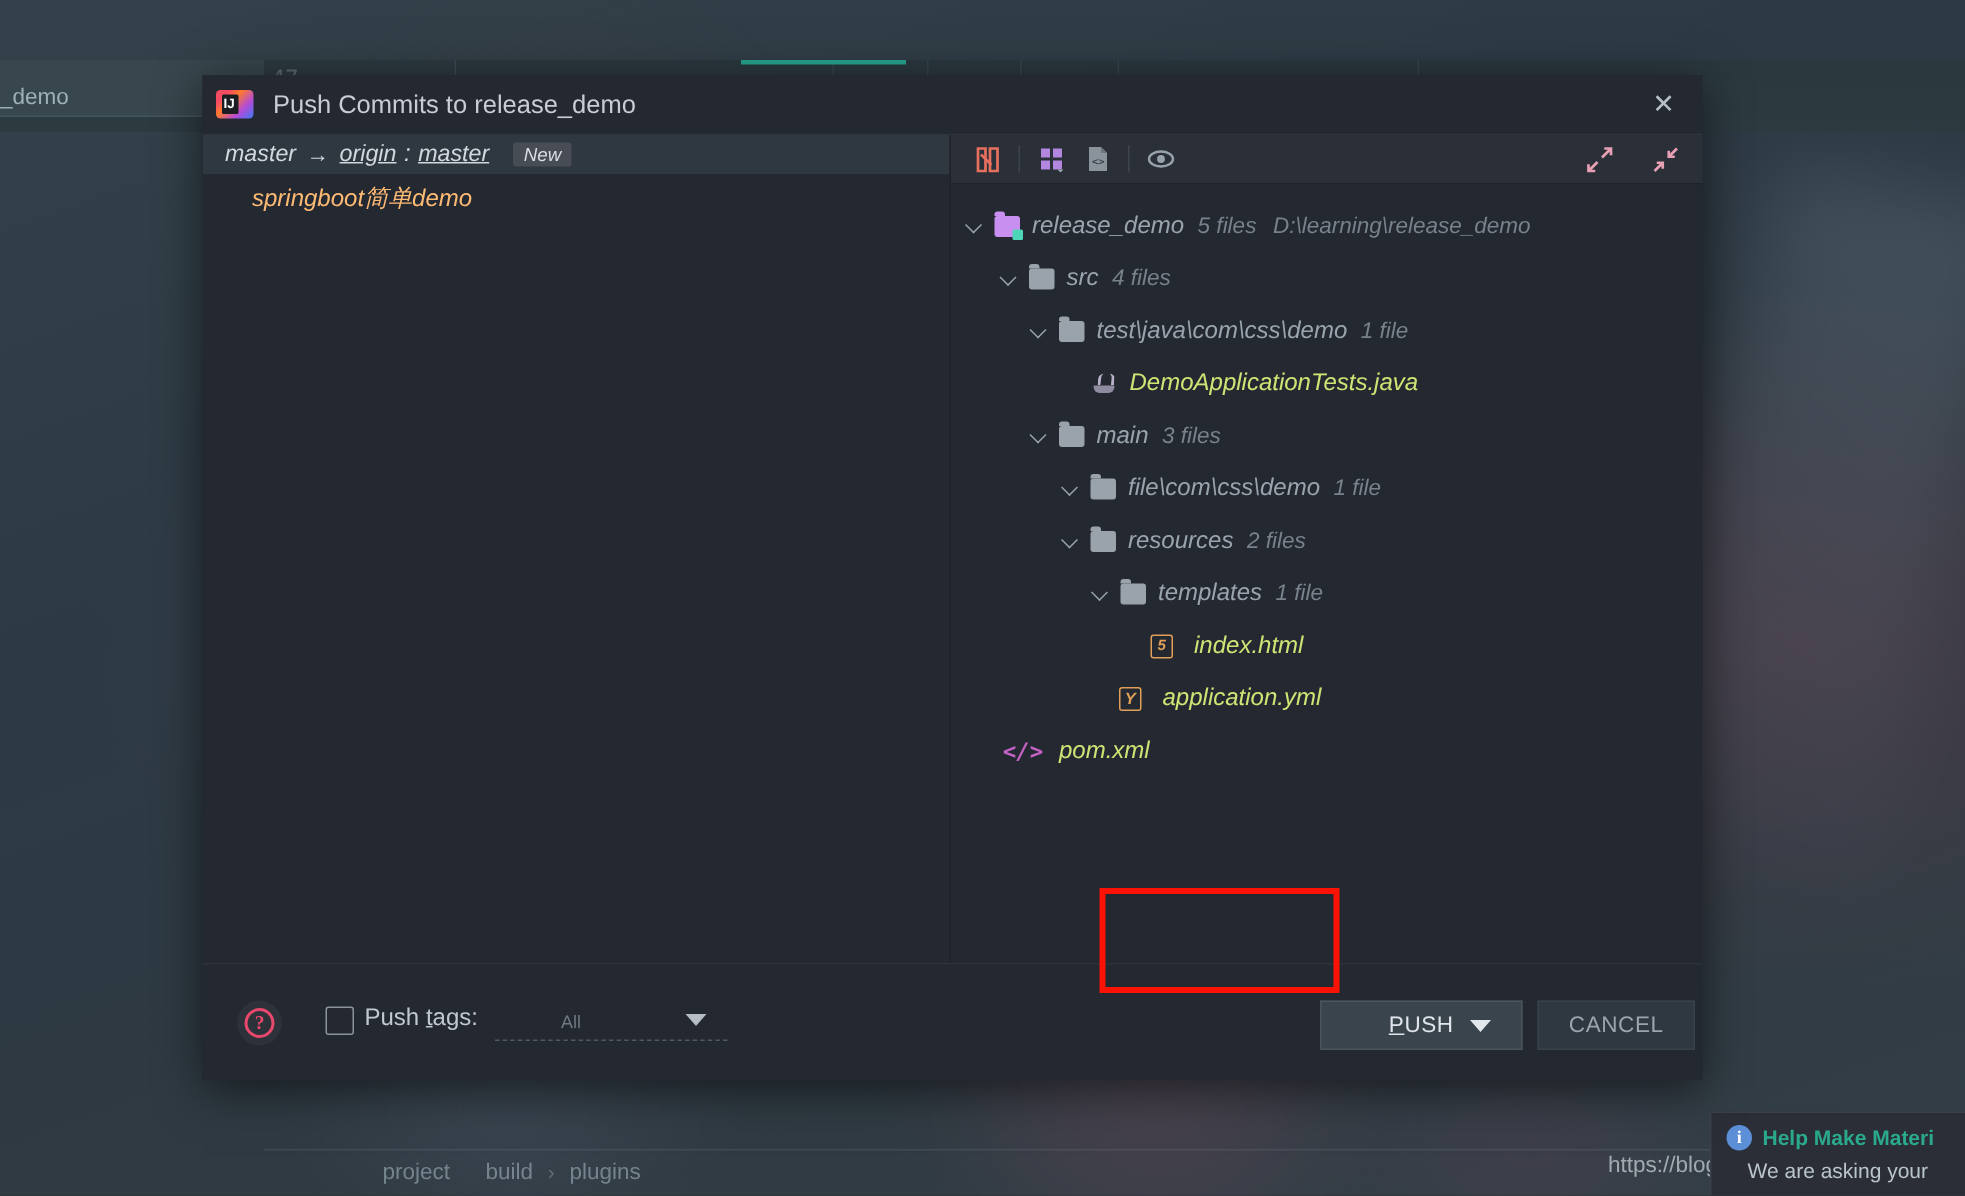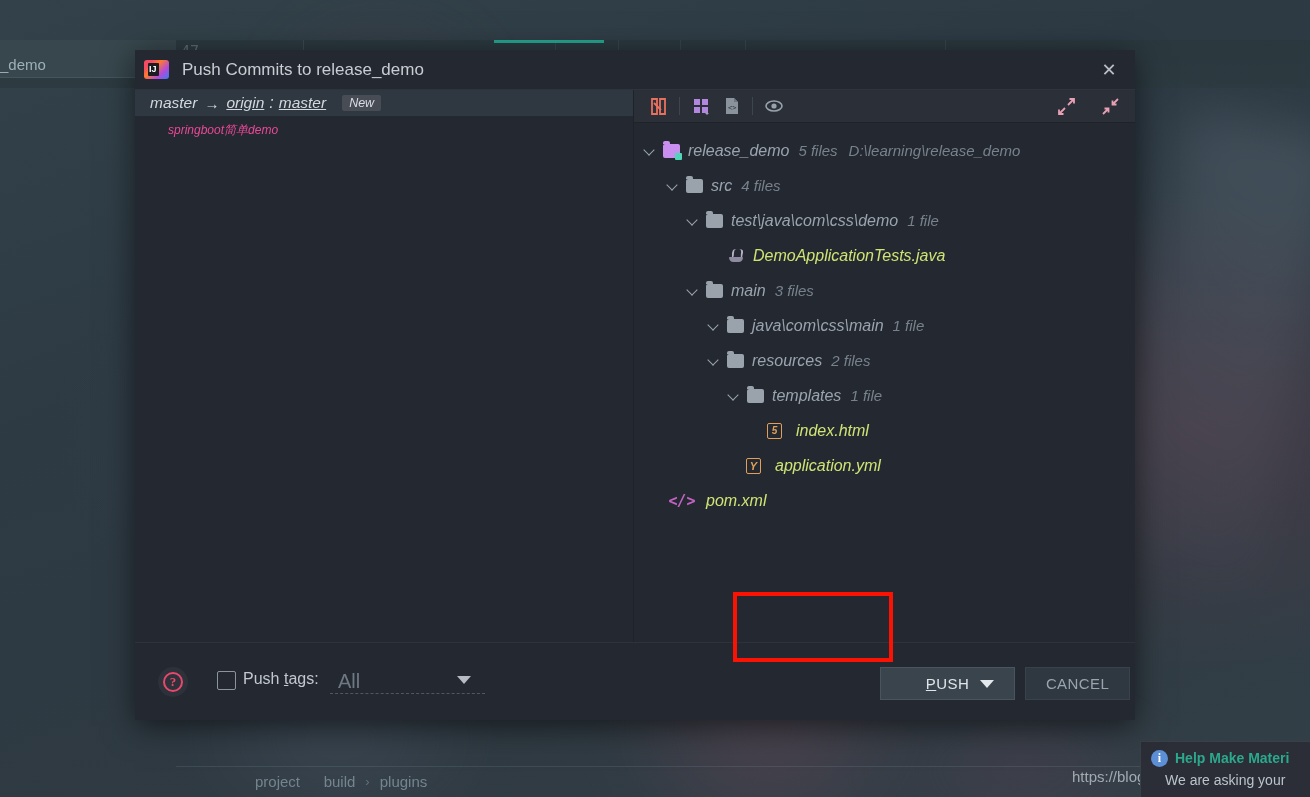--- a/index.html
+++ b/index.html
@@ -188,21 +188,21 @@
   #branch-row .uline { text-decoration: underline; }
   #branch-row .arrow { margin: 0 7px; font-size: 15px; color: #d3d8de;}
   #branch-row .colon { margin: 0 5px; color: #d3d8de; }
   #new-badge {
     margin-left: 16px;
     background: #474c55; color: #d8dde3;
     font-size: 12.5px; padding: 1px 7px; border-radius: 2px;
   }
   #commit-msg {
     padding: 6px 0 0 33px;
-    font-size: 12px; color: #ec4899;
+    font-size: 16px; color: #fdba74;
     cursor: pointer;
   }
 
   
   #files-pane {
     flex: 1; display: flex; flex-direction: column;
     background: #242830;
     min-width: 0;
   }
   #files-toolbar {
@@ -330,21 +330,21 @@
   #pushtags-label {
     position: absolute; left: 108px; top: 27px;
     font-size: 16px; color: #c1c8d0;
   }
   #pushtags-label u { text-decoration: underline; }
   #combo {
     position: absolute; left: 195px; top: 25px; width: 155px; height: 26px;
     cursor: pointer;
   }
   #combo-val {
-    font-size: 20px; color: #6e7883; padding-left: 8px; line-height: 26px;
+    font-size: 12px; color: #6e7883; padding-left: 8px; line-height: 26px; margin-left: 36px;
   }
   #combo-underline {
     position: absolute; left: 0; bottom: 0; width: 155px;
     border-bottom: 1px dashed #4f5862;
   }
   #combo-arrow {
     position: absolute; left: 322px; top: 33px;
     width: 0; height: 0;
     border-left: 7px solid transparent; border-right: 7px solid transparent;
     border-top: 8px solid #b5bcc4;
@@ -538,21 +538,21 @@
         <div class="node" style="padding-left:53px">
           <span class="chev"></span>
           <span class="folder-icon"></span>
           <span class="nm">main</span>
           <span class="cnt">3 files</span>
         </div>
 
         <div class="node" style="padding-left:74px">
           <span class="chev"></span>
           <span class="folder-icon"></span>
-          <span class="nm">java\com\css\main</span>
+          <span class="nm">file\com\css\demo</span>
           <span class="cnt">1 file</span>
         </div>
 
 
         <div class="node" style="padding-left:74px">
           <span class="chev"></span>
           <span class="folder-icon"></span>
           <span class="nm">resources</span>
           <span class="cnt">2 files</span>
         </div>

